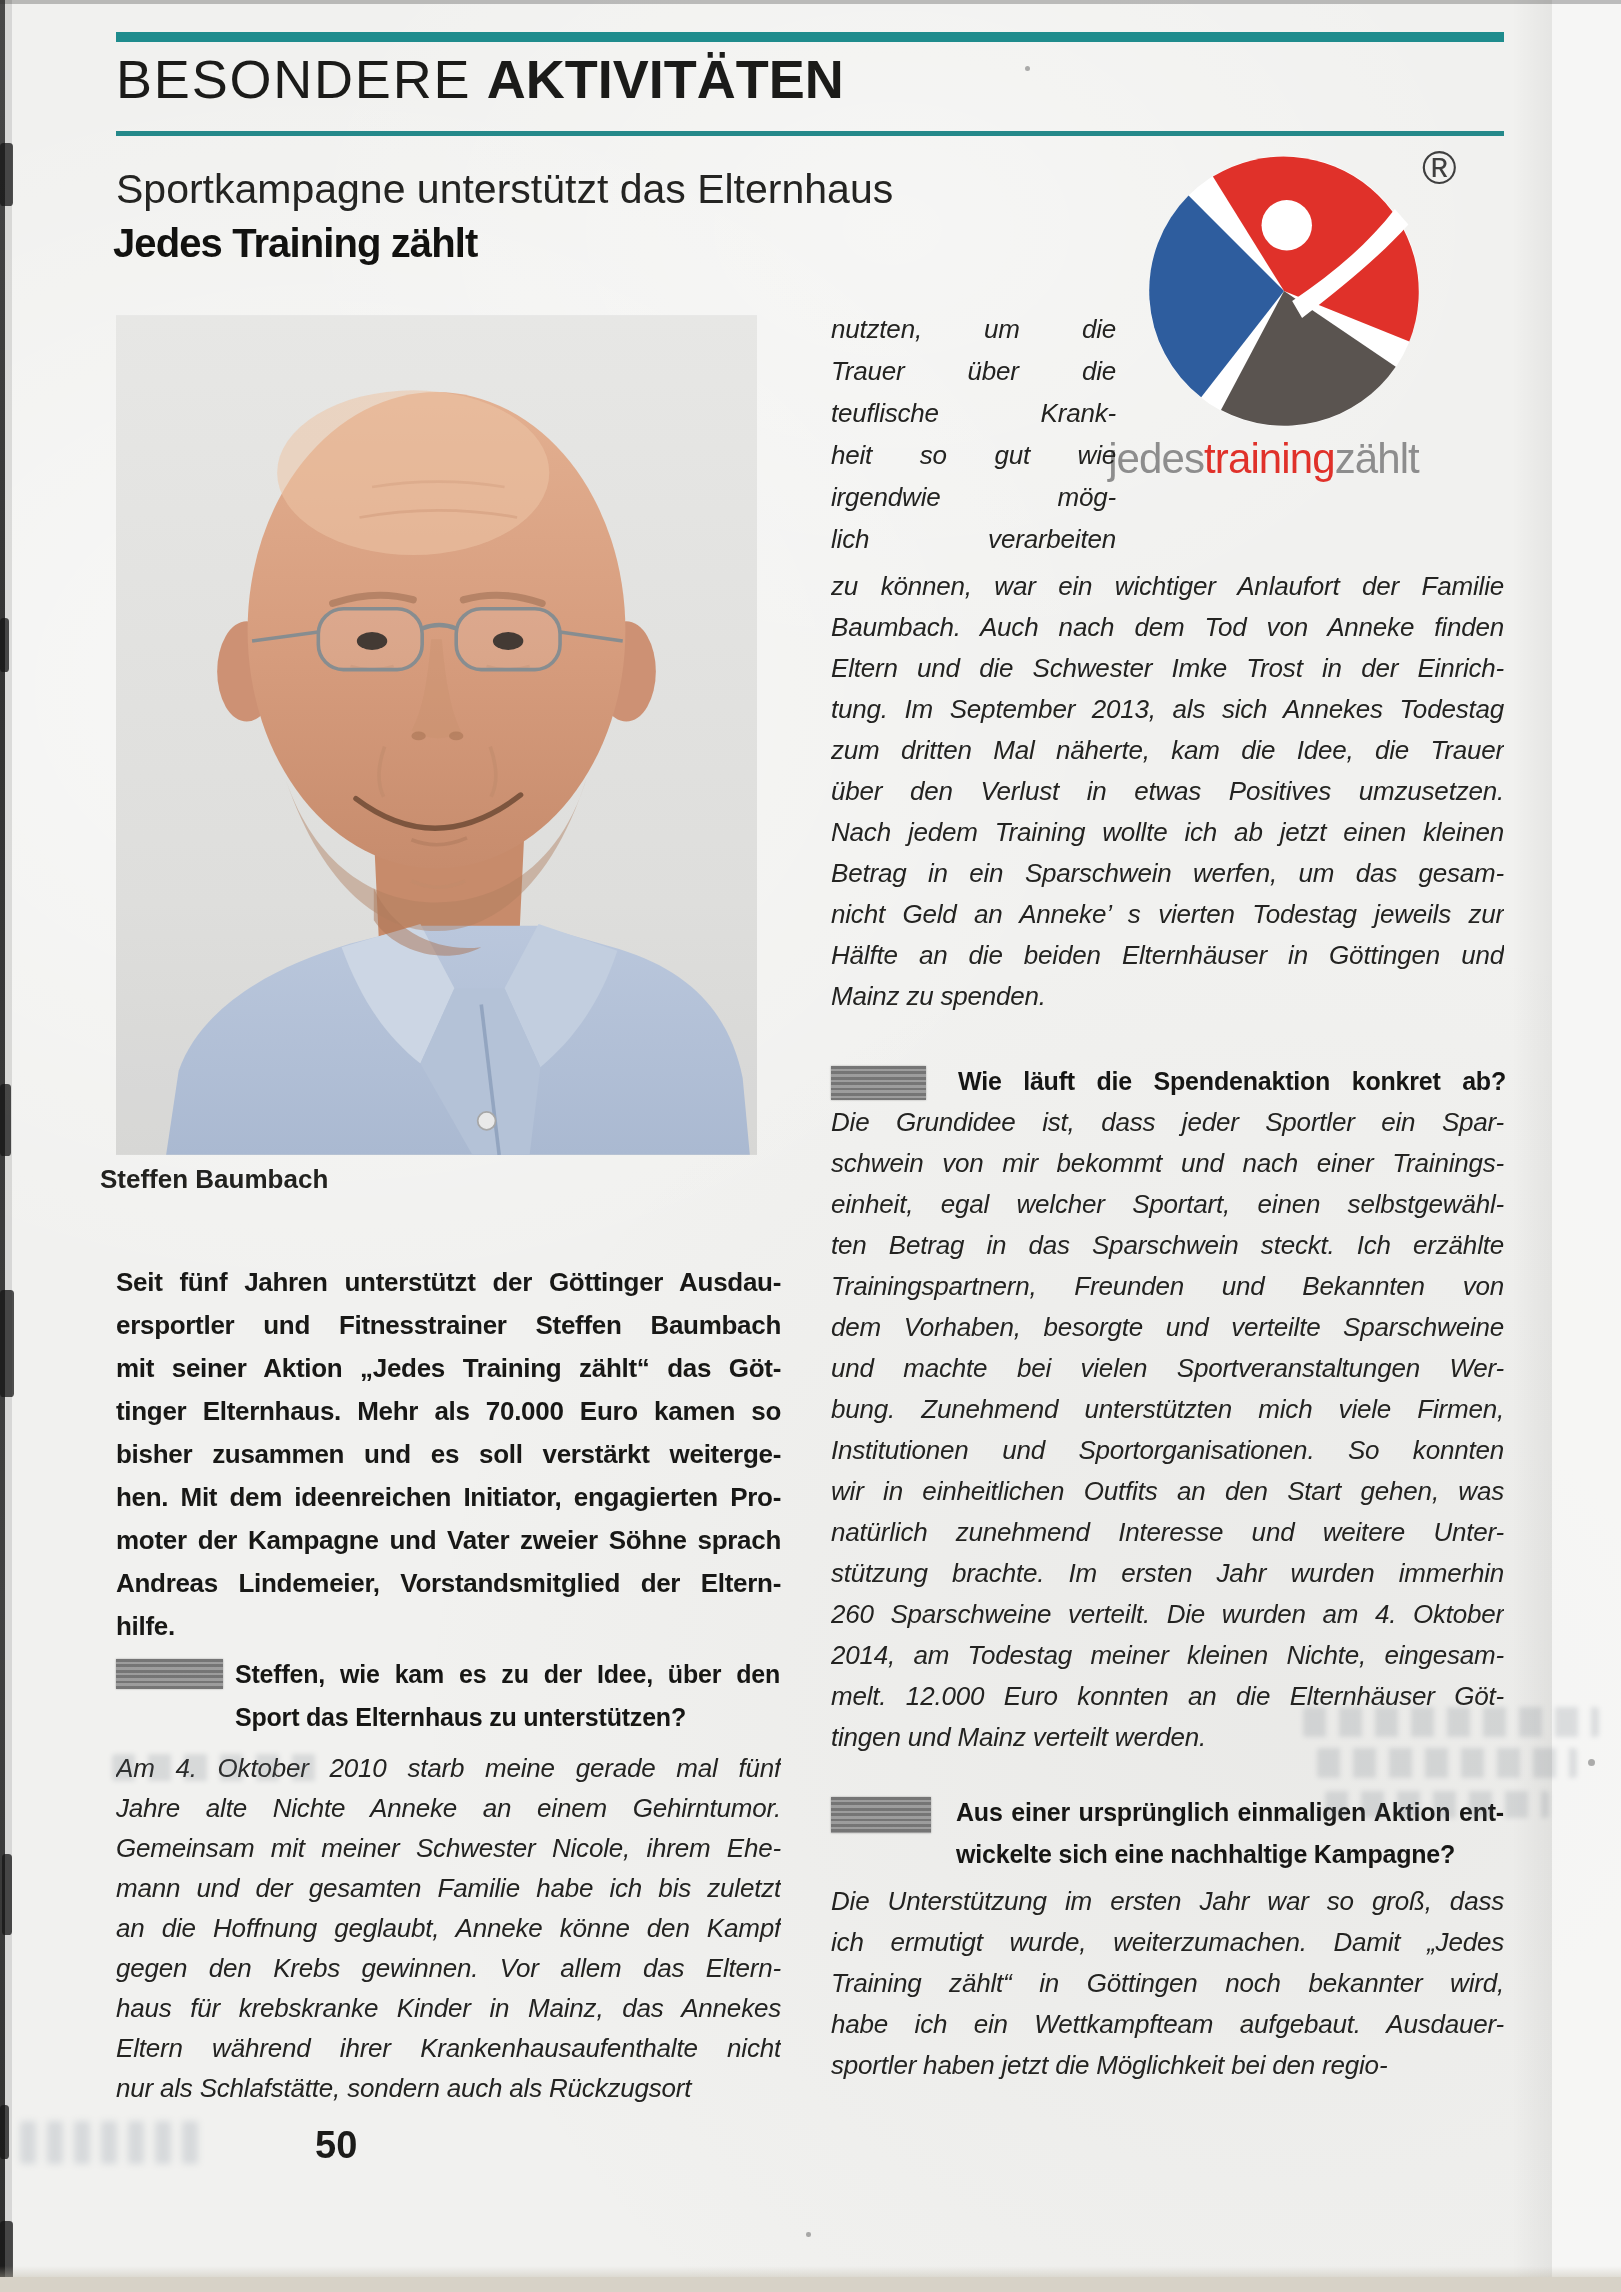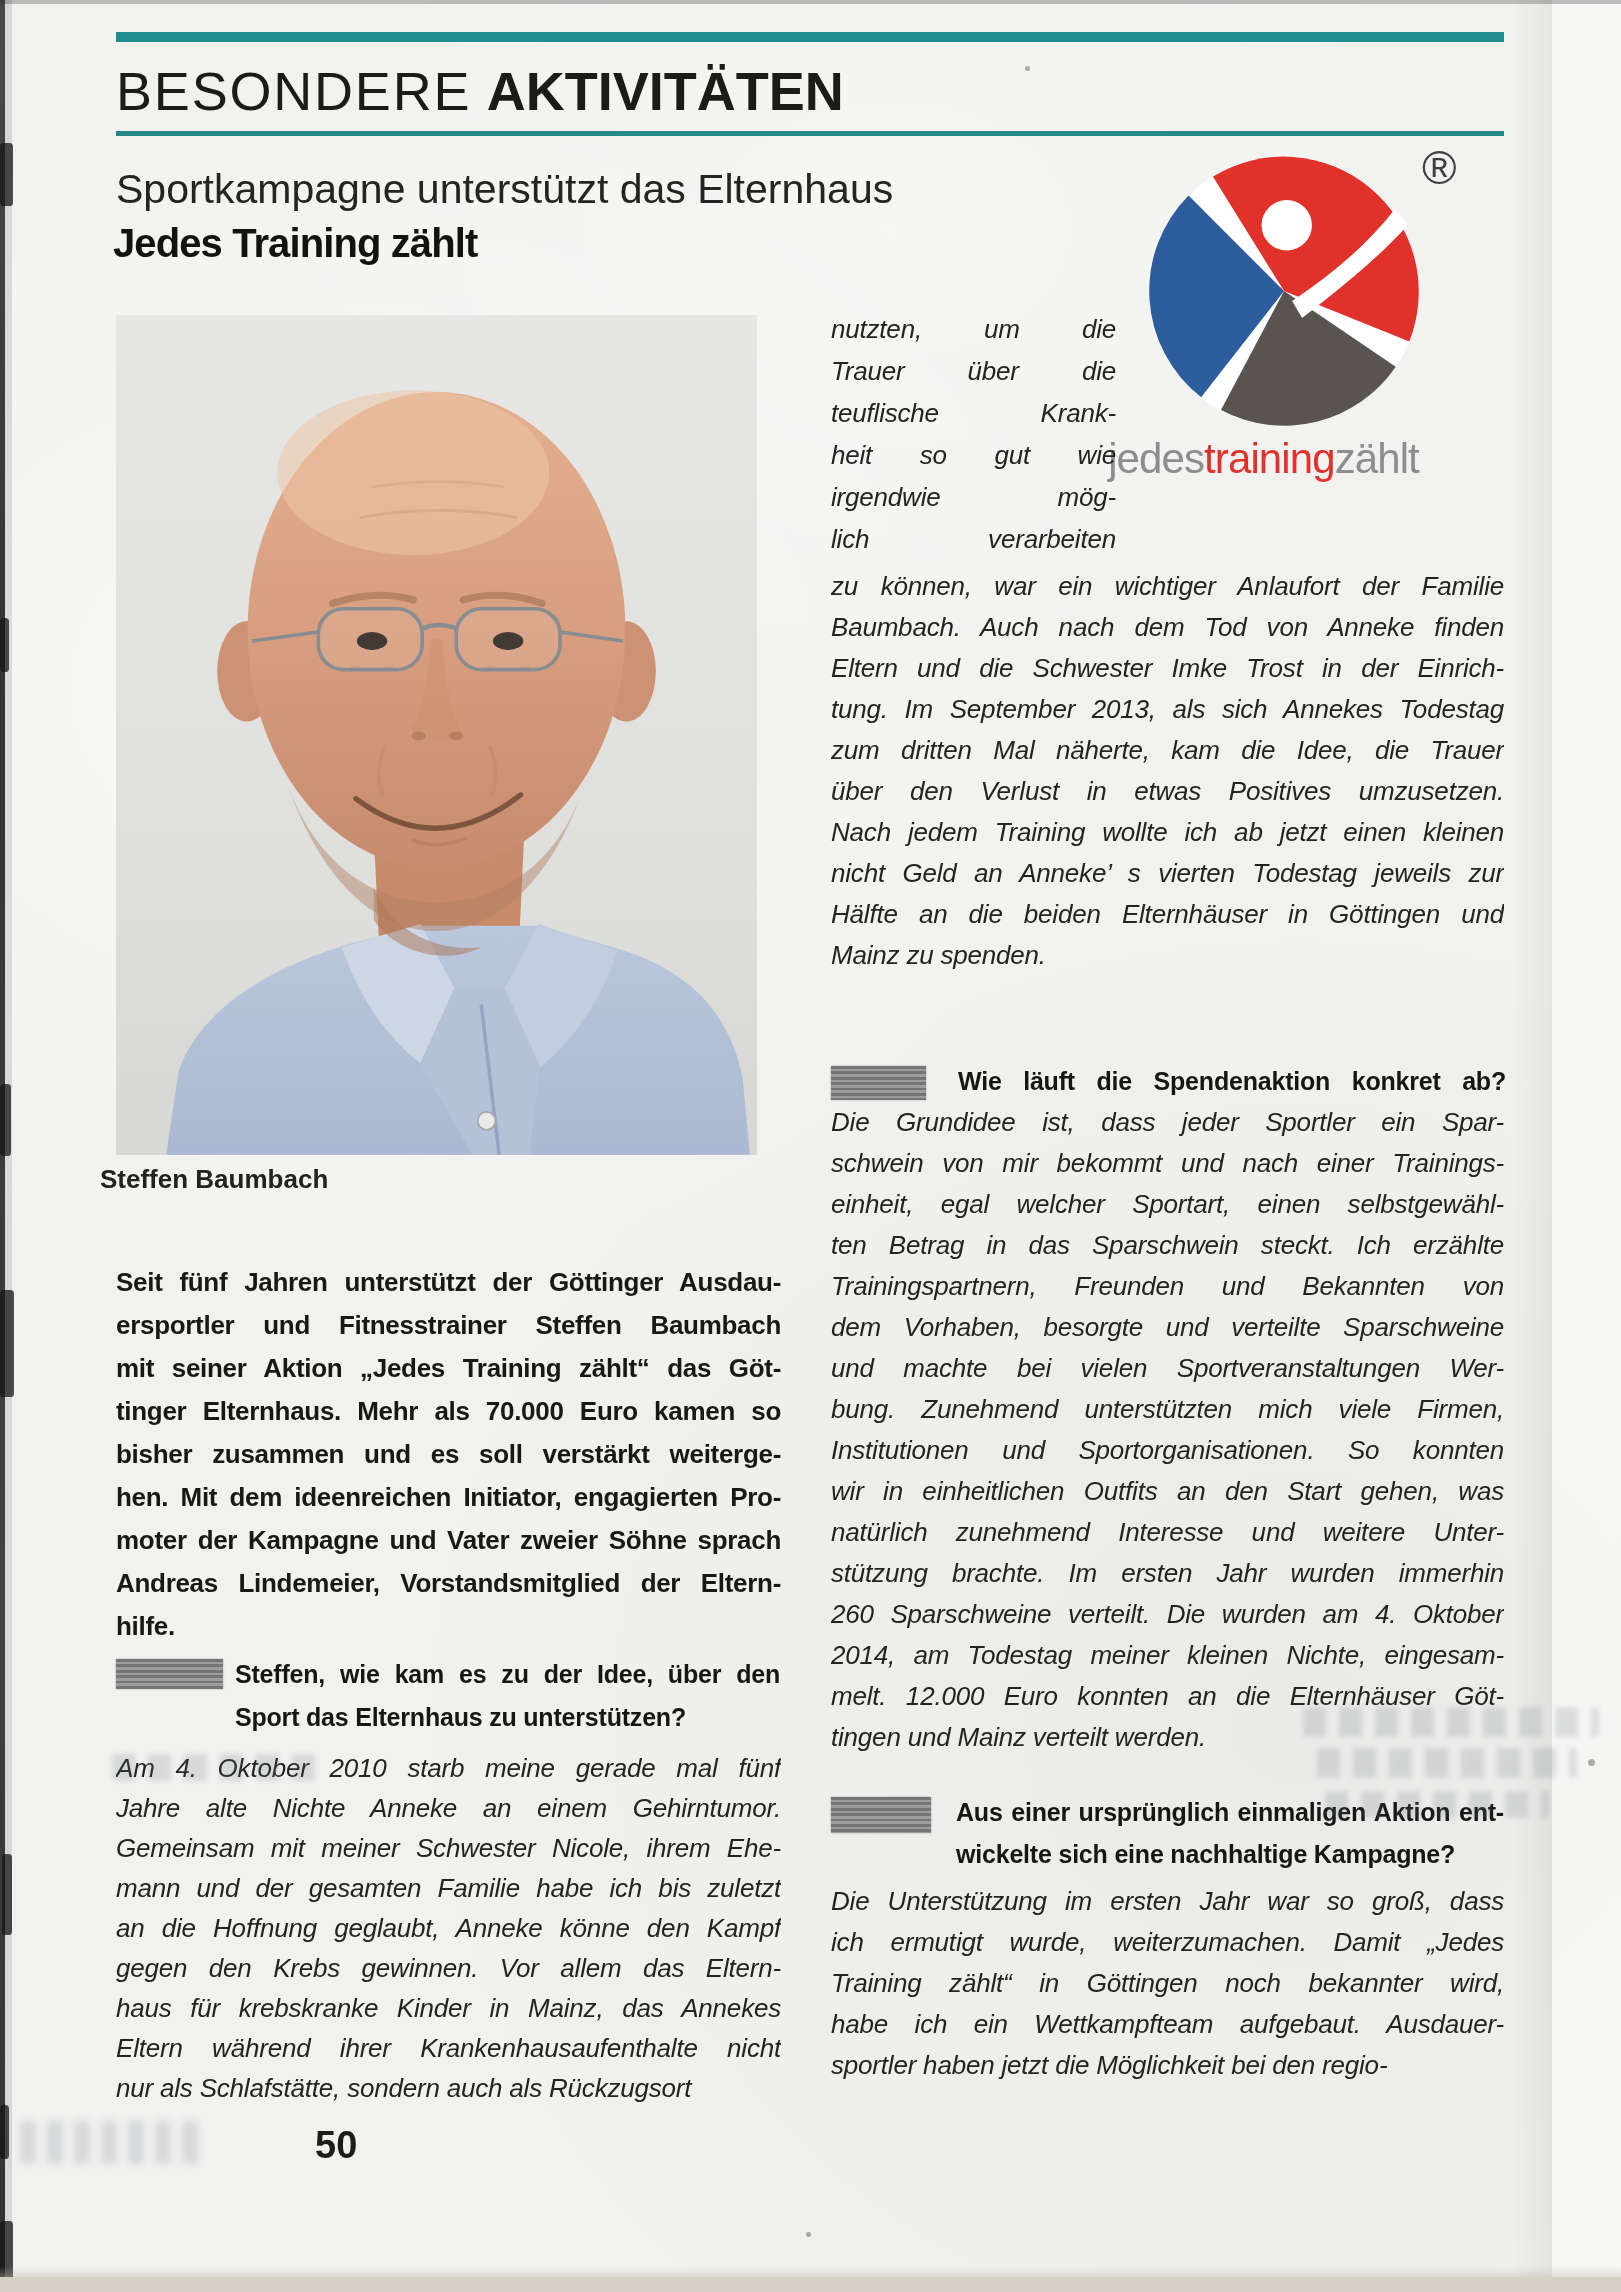--- a/index.html
+++ b/index.html
@@ -7,21 +7,21 @@
         background:#f1f1ef;
         background-image:radial-gradient(ellipse 806px 627px at 20% 30%, rgba(255,255,255,.5), rgba(255,255,255,0)),
                          radial-gradient(ellipse 896px 806px at 80% 75%, rgba(120,120,115,.06), rgba(0,0,0,0)),
                          radial-gradient(ellipse 627px 448px at 55% 10%, rgba(255,255,255,.35), rgba(255,255,255,0));
         font-family:"Liberation Sans", sans-serif; color:#1f1f1d;}
   .abs{position:absolute;}
 
   
   .bar-top{left:116px;top:32px;width:1388px;height:9.9px;background:#1f8c8d;}
   .bar-bot{left:116px;top:131px;width:1388px;height:4.5px;background:#25898a;}
-  .kicker{left:116px;top:50px;width:1075px;font-size:54px;line-height:59px;letter-spacing:0.4px;color:#1b1b19;white-space:nowrap;margin-top:12px;}
+  .kicker{left:116px;top:50px;width:1075px;font-size:54px;line-height:59px;letter-spacing:0.4px;color:#1b1b19;white-space:nowrap;}
   .kicker .lt{font-weight:400;letter-spacing:1.8px;}
   .kicker .bd{font-weight:800;letter-spacing:0;}
   .subtitle{left:116px;top:166px;width:985px;font-size:41px;line-height:47px;color:#242422;}
   .title{left:113px;top:210px;width:985px;font-size:40px;line-height:66px;font-weight:800;color:#121210;letter-spacing:-0.9px;}
 
   
   .logo-mark{left:1148px;top:155px;width:273px;height:273px;}
   .regmark{left:1422px;top:140px;font-size:47px;color:#3f3f3f;}
   .wordmark{left:1053px;top:435px;width:421px;text-align:center;font-size:42px;font-weight:400;letter-spacing:-0.9px;white-space:nowrap;}
   .wordmark .g{color:#8d8d8d;} .wordmark .r{color:#e0312a;}
@@ -202,20 +202,21 @@
       <div class="tl tl-last">lich verarbeiten</div>
     </div>
   <div class="abs lines ital c2f">
       <div class="tl">zu können, war ein wichtiger Anlaufort der Familie</div>
       <div class="tl">Baumbach. Auch nach dem Tod von Anneke finden</div>
       <div class="tl">Eltern und die Schwester Imke Trost in der Einrich-</div>
       <div class="tl">tung. Im September 2013, als sich Annekes Todestag</div>
       <div class="tl">zum dritten Mal näherte, kam die Idee, die Trauer</div>
       <div class="tl">über den Verlust in etwas Positives umzusetzen.</div>
       <div class="tl">Nach jedem Training wollte ich ab jetzt einen kleinen</div>
+      <div class="tl">Betrag in ein Sparschwein werfen, um das gesam-</div>
       <div class="tl">nicht Geld an Anneke’ s vierten Todestag jeweils zur</div>
       <div class="tl">Hälfte an die beiden Elternhäuser in Göttingen und</div>
       <div class="tl tl-last">Mainz zu spenden.</div>
     </div>
   <div class="abs redact rb2"></div>
   <div class="abs lines q q2t force-j">
       <div class="tl tl-last">Wie läuft die Spendenaktion konkret ab?</div>
     </div>
   <div class="abs lines ital a2">
       <div class="tl">Die Grundidee ist, dass jeder Sportler ein Spar-</div>

